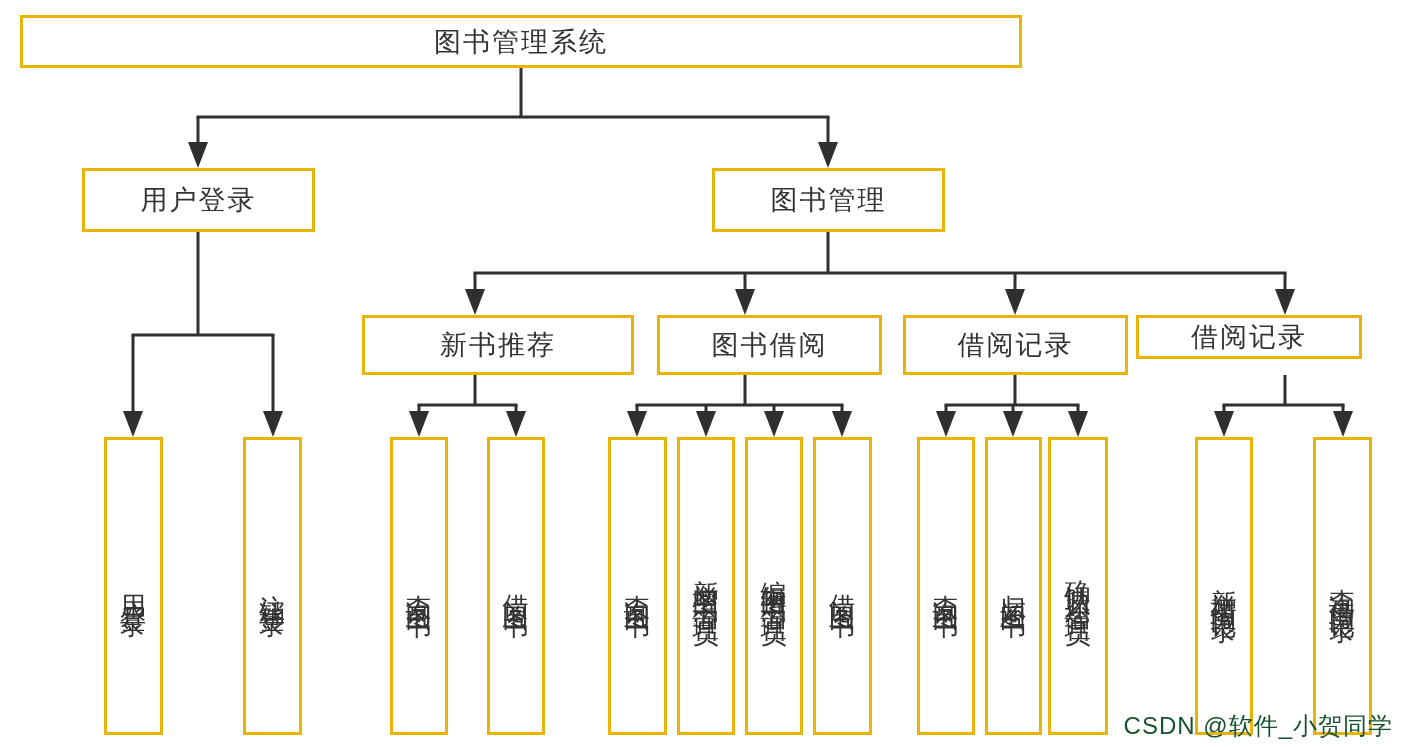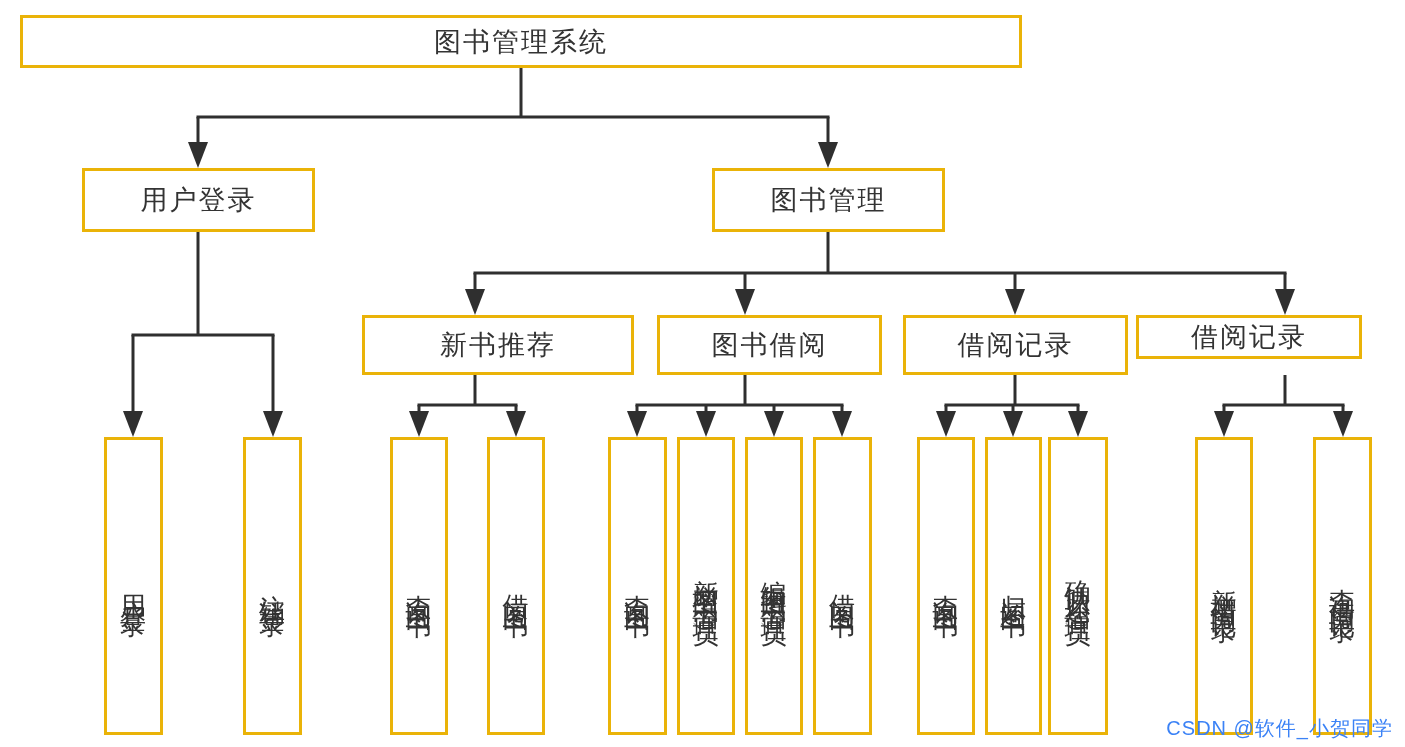--- a/index.html
+++ b/index.html
@@ -27,23 +27,23 @@
     writing-mode:vertical-rl;
     text-orientation:mixed;
     font-size:26px;
     letter-spacing:6px;
     line-height:1;
     white-space:nowrap;
   }
   .watermark{
     position:absolute;
     right:12px;bottom:5px;
-    font-size:20px;
+    font-size:24px;
     letter-spacing:1px;
-    color:#3b82f6;
+    color:#14532d;
     z-index:5;
     white-space:nowrap;
   }
   .wire{stroke:#2f2f2f;stroke-width:3;fill:none;}
   .head{fill:#2f2f2f;stroke:none;}
 </style>
 </head>
 <body>
 
 <div id="canvas">

